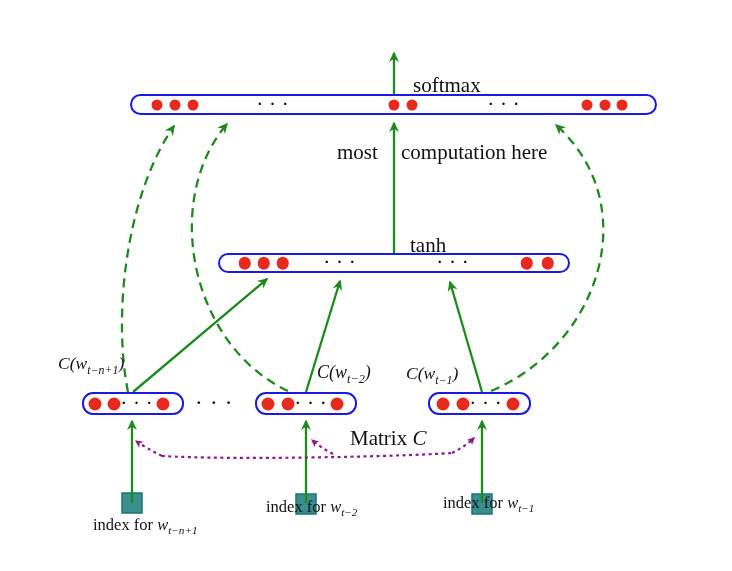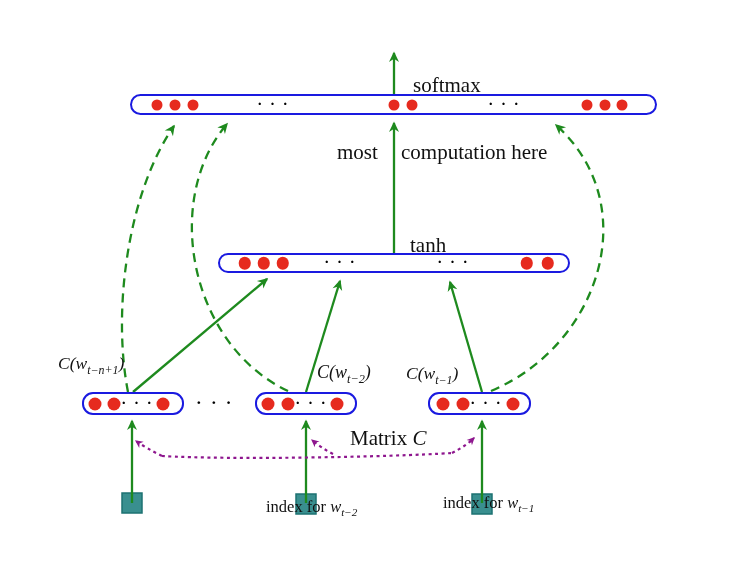--- a/index.html
+++ b/index.html
@@ -133,20 +133,23 @@
   </div>
   <div class="lbl it" style="left:406px;top:364px;font-size:17.5px;">
     <span>C(w</span><sub>t−1</sub><span>)</span>
   </div>
 
 
   <div class="lbl" style="left:350px;top:427px;">
     <span>Matrix </span><span class="it">C</span>
   </div>
 
+  <div class="lbl small" style="left:93px;top:516px;">
+    <span>index for </span><span class="it">w</span><sub class="it">t−n+1</sub>
+  </div>
   <div class="lbl small" style="left:266px;top:498px;">
     <span>index for </span><span class="it">w</span><sub class="it">t−2</sub>
   </div>
   <div class="lbl small" style="left:443px;top:494px;">
     <span>index for </span><span class="it">w</span><sub class="it">t−1</sub>
   </div>
 
 </div>
 
 </body></html>

